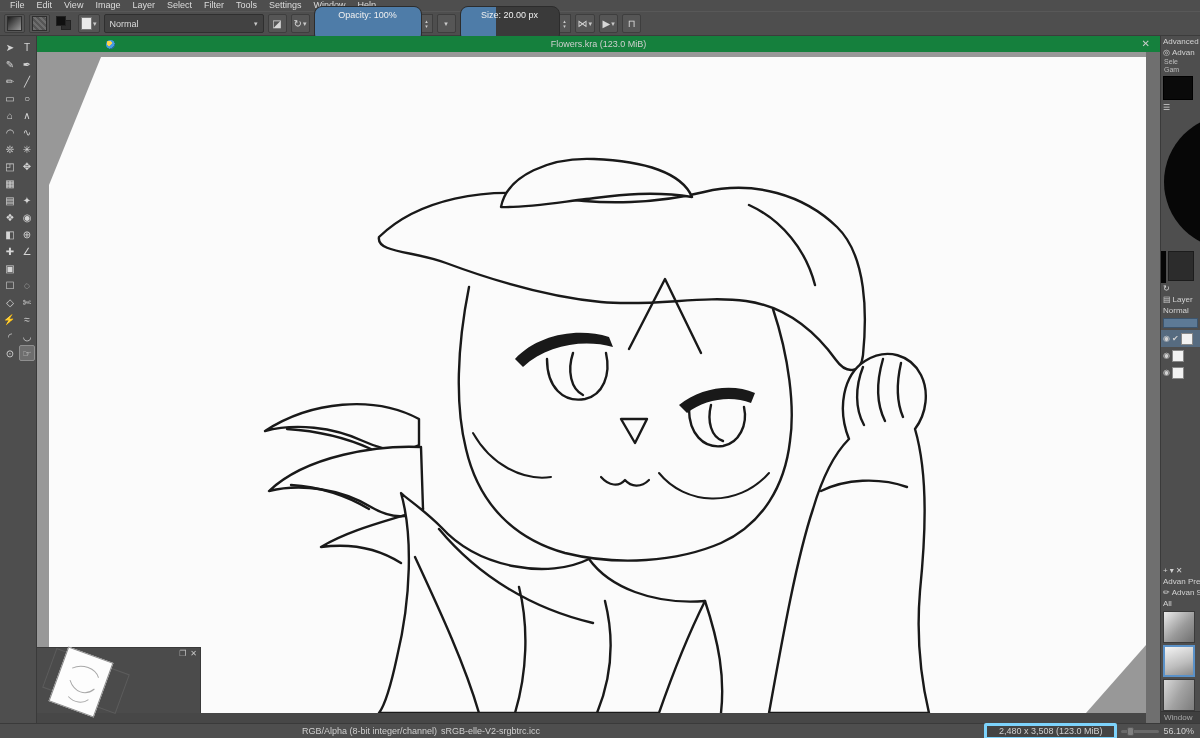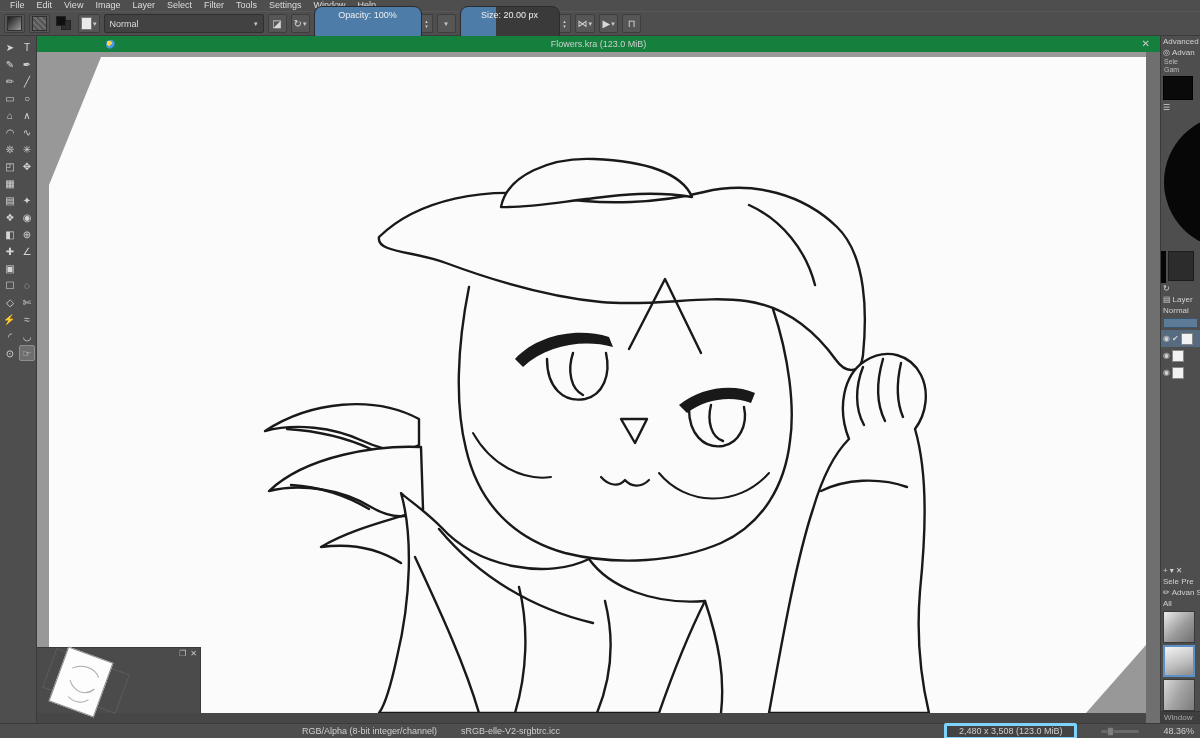--- a/index.html
+++ b/index.html
@@ -72,21 +72,21 @@
   .layer-row.sel { background:#566b80; }
   .layer-row .lthumb { width:12px; height:12px; background:#f2f2f2; border:1px solid #888; flex:0 0 auto; }
   .rd-spacer { flex:1 1 auto; }
   .preset { width:32px; height:32px; margin:2px 2px 0 2px; border:1px solid #3a3a3a; flex:0 0 auto; }
   .preset.p1 { background:linear-gradient(135deg,#ececec,#9b9b9b 55%,#6f6f6f); }
   .preset.p2 { background:linear-gradient(160deg,#f4f4f4,#bdbdbd 60%,#8b8b8b); border:2px solid #5a91c8; }
   .preset.p3 { background:linear-gradient(120deg,#d9d9d9,#a2a2a2 50%,#7c7c7c); }
   .search-row { background:#3f3f3f; border-top:1px solid #343434; color:#a9a9a9; padding:1px 3px; flex:0 0 auto; }
 
   
-  .statusbar { height:15px; flex:0 0 auto; display:flex; align-items:center; gap:24px; font-size:9px; color:#cfcfcf; background:#4e4e4e; border-top:1px solid #3a3a3a; padding:0 6px; }
+  .statusbar { height:15px; flex:0 0 auto; display:flex; align-items:center; gap:4px; font-size:9px; color:#cfcfcf; background:#4e4e4e; border-top:1px solid #3a3a3a; padding:0 6px; }
   .sb-left { margin-left:296px; }
   .sb-spacer { flex:1 1 auto; }
   .sb-field { background:#434343; border:3px solid #7dd3fc; padding:0 12px; line-height:11px; border-radius:2px; }
   .zoom-slider { position:relative; width:38px; height:3px; background:#6a6a6a; border-radius:2px; }
   .zoom-slider .handle { position:absolute; left:6px; top:-3px; width:7px; height:9px; background:#808080; border:1px solid #5a5a5a; border-radius:2px; }
 </style>
 </head>
 <body>
 
 <div class="app">
@@ -333,21 +333,21 @@
         <span>◉</span>
         <span class="lthumb"></span>
       </div>
       <div class="rd-spacer"></div>
       <div class="rd-row">
         <span>+</span>
         <span>▾</span>
         <span>✕</span>
       </div>
       <div class="rd-row">
-          <span>Sele Pre</span>
+          <span>Advan Pre</span>
         </div>
       <div class="rd-row">
         <span>✏</span>
         <span>Advan S</span>
       </div>
       <div class="rd-row">
           <span>All</span>
         </div>
       <div class="preset p1"></div>
       <div class="preset p2"></div>
@@ -357,16 +357,16 @@
   </div>
 
   <div class="statusbar">
     <span class="sb-left">RGB/Alpha (8-bit integer/channel)</span>
     <span>sRGB-elle-V2-srgbtrc.icc</span>
     <span class="sb-spacer"></span>
     <span class="sb-field">2,480 x 3,508 (123.0 MiB)</span>
     <span class="zoom-slider">
         <span class="handle"></span>
       </span>
-    <span>48.36%</span>
+    <span>56.10%</span>
   </div>
 
 </div>
 
 </body></html>

